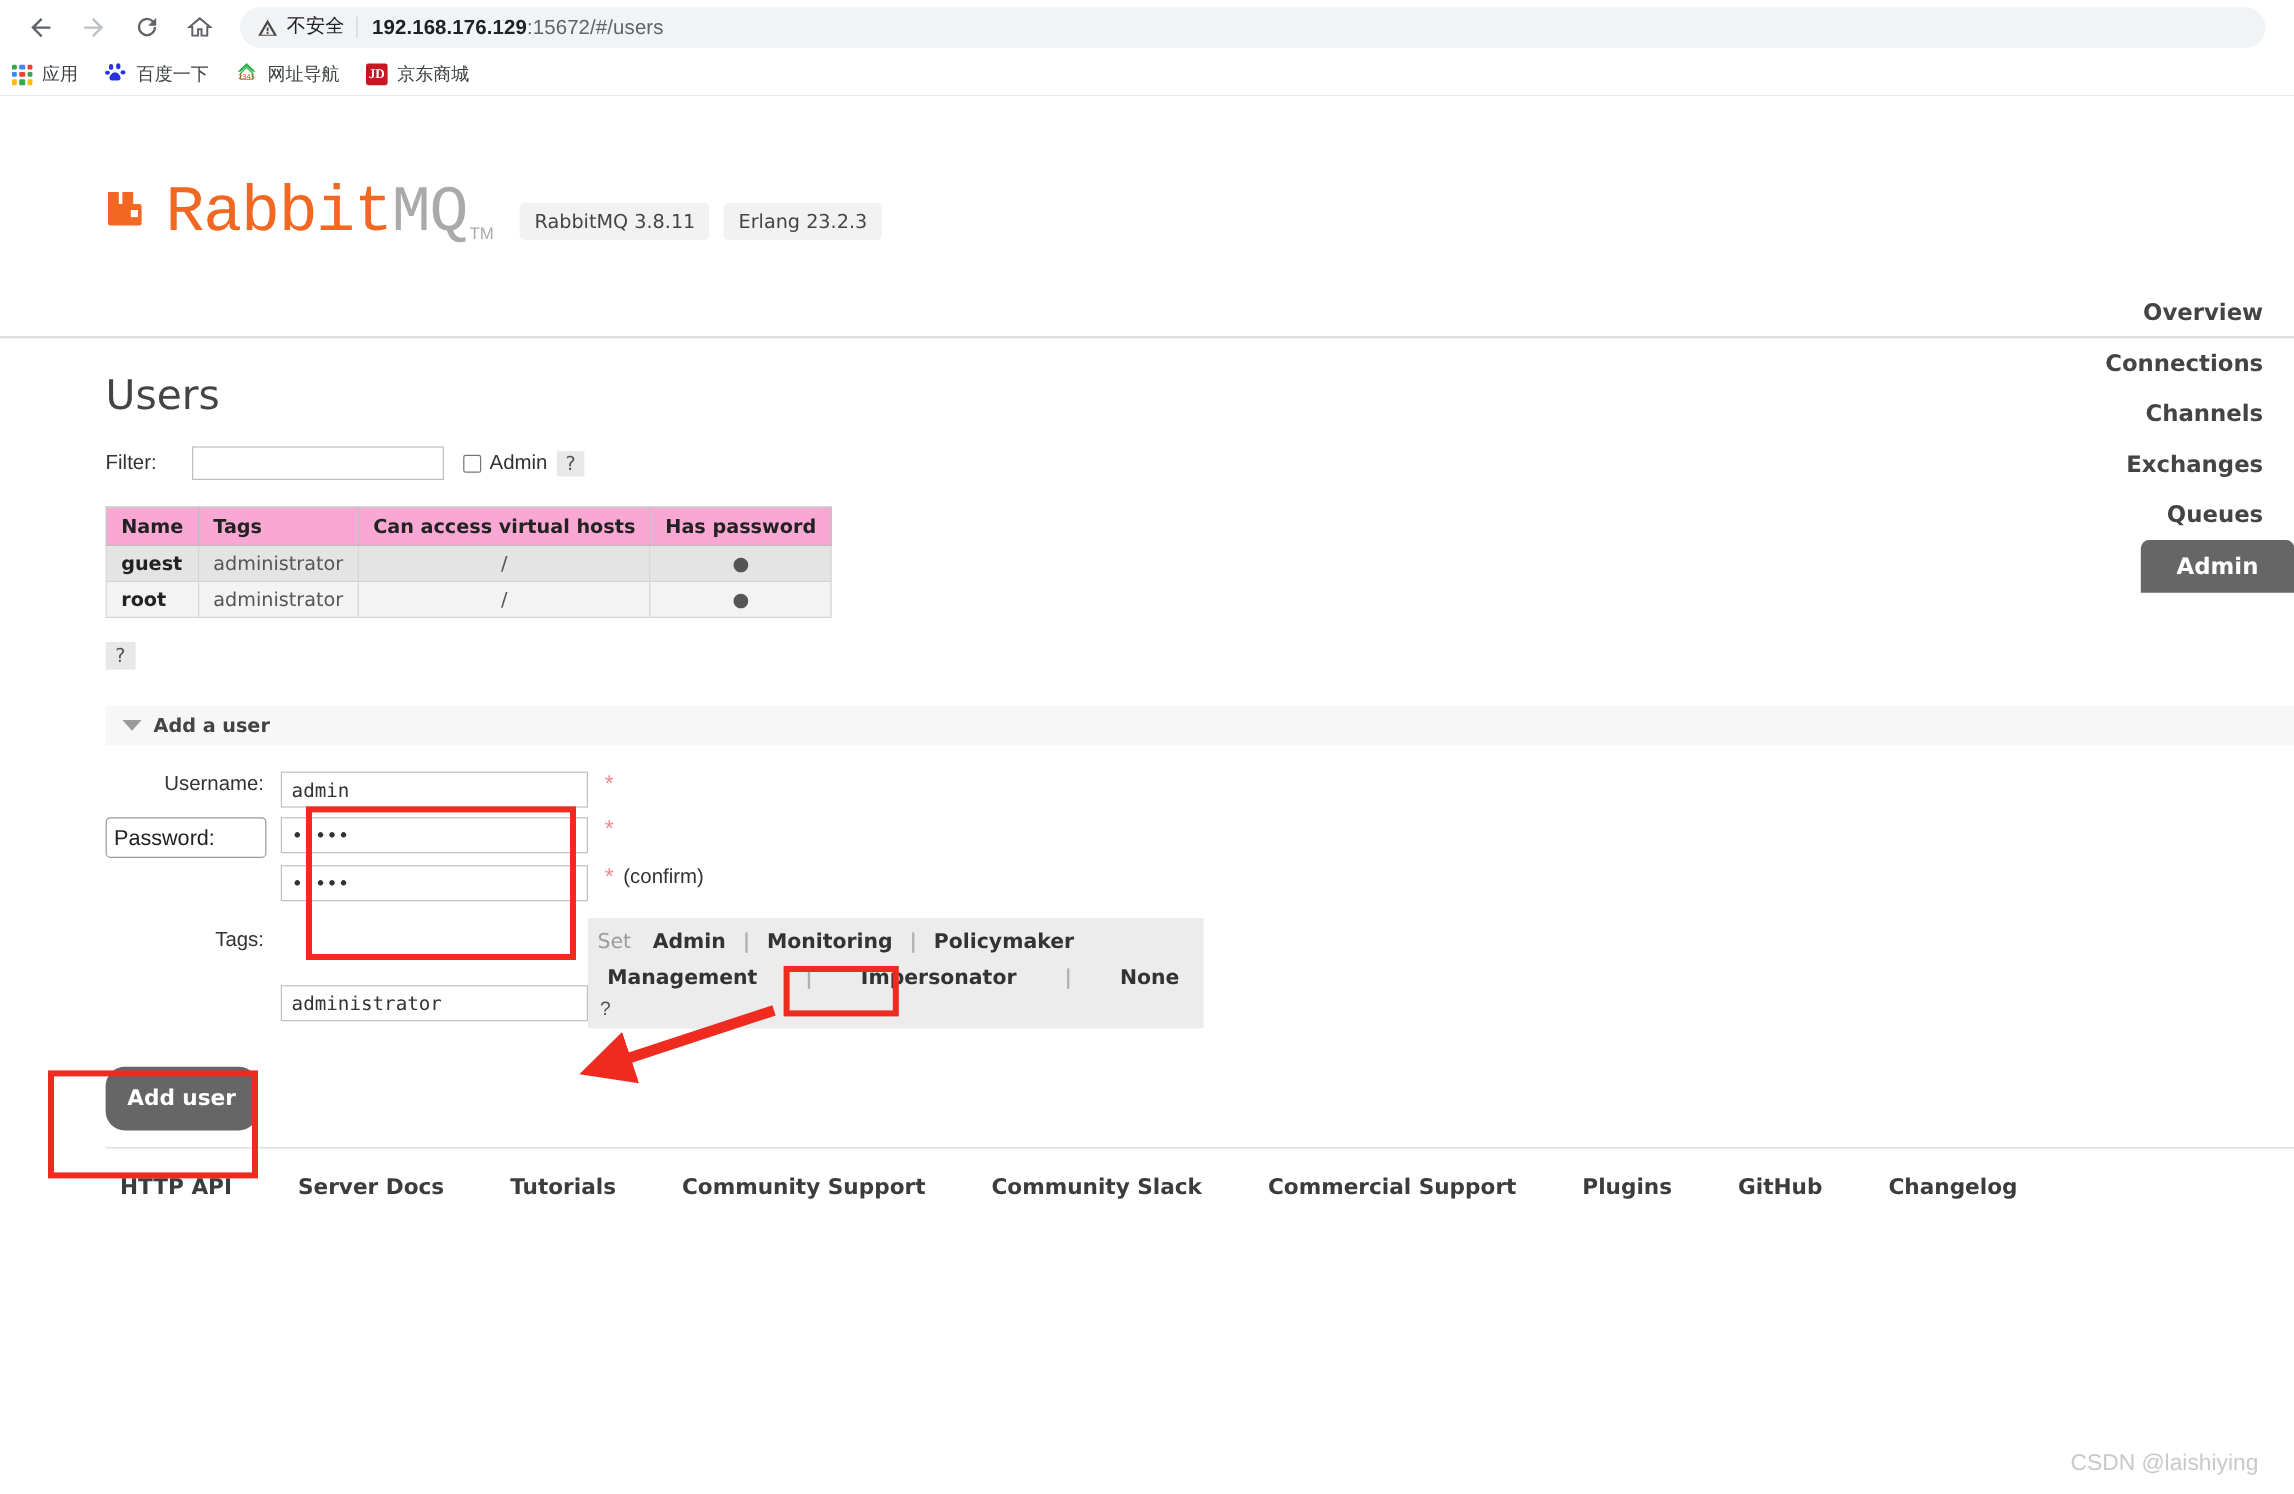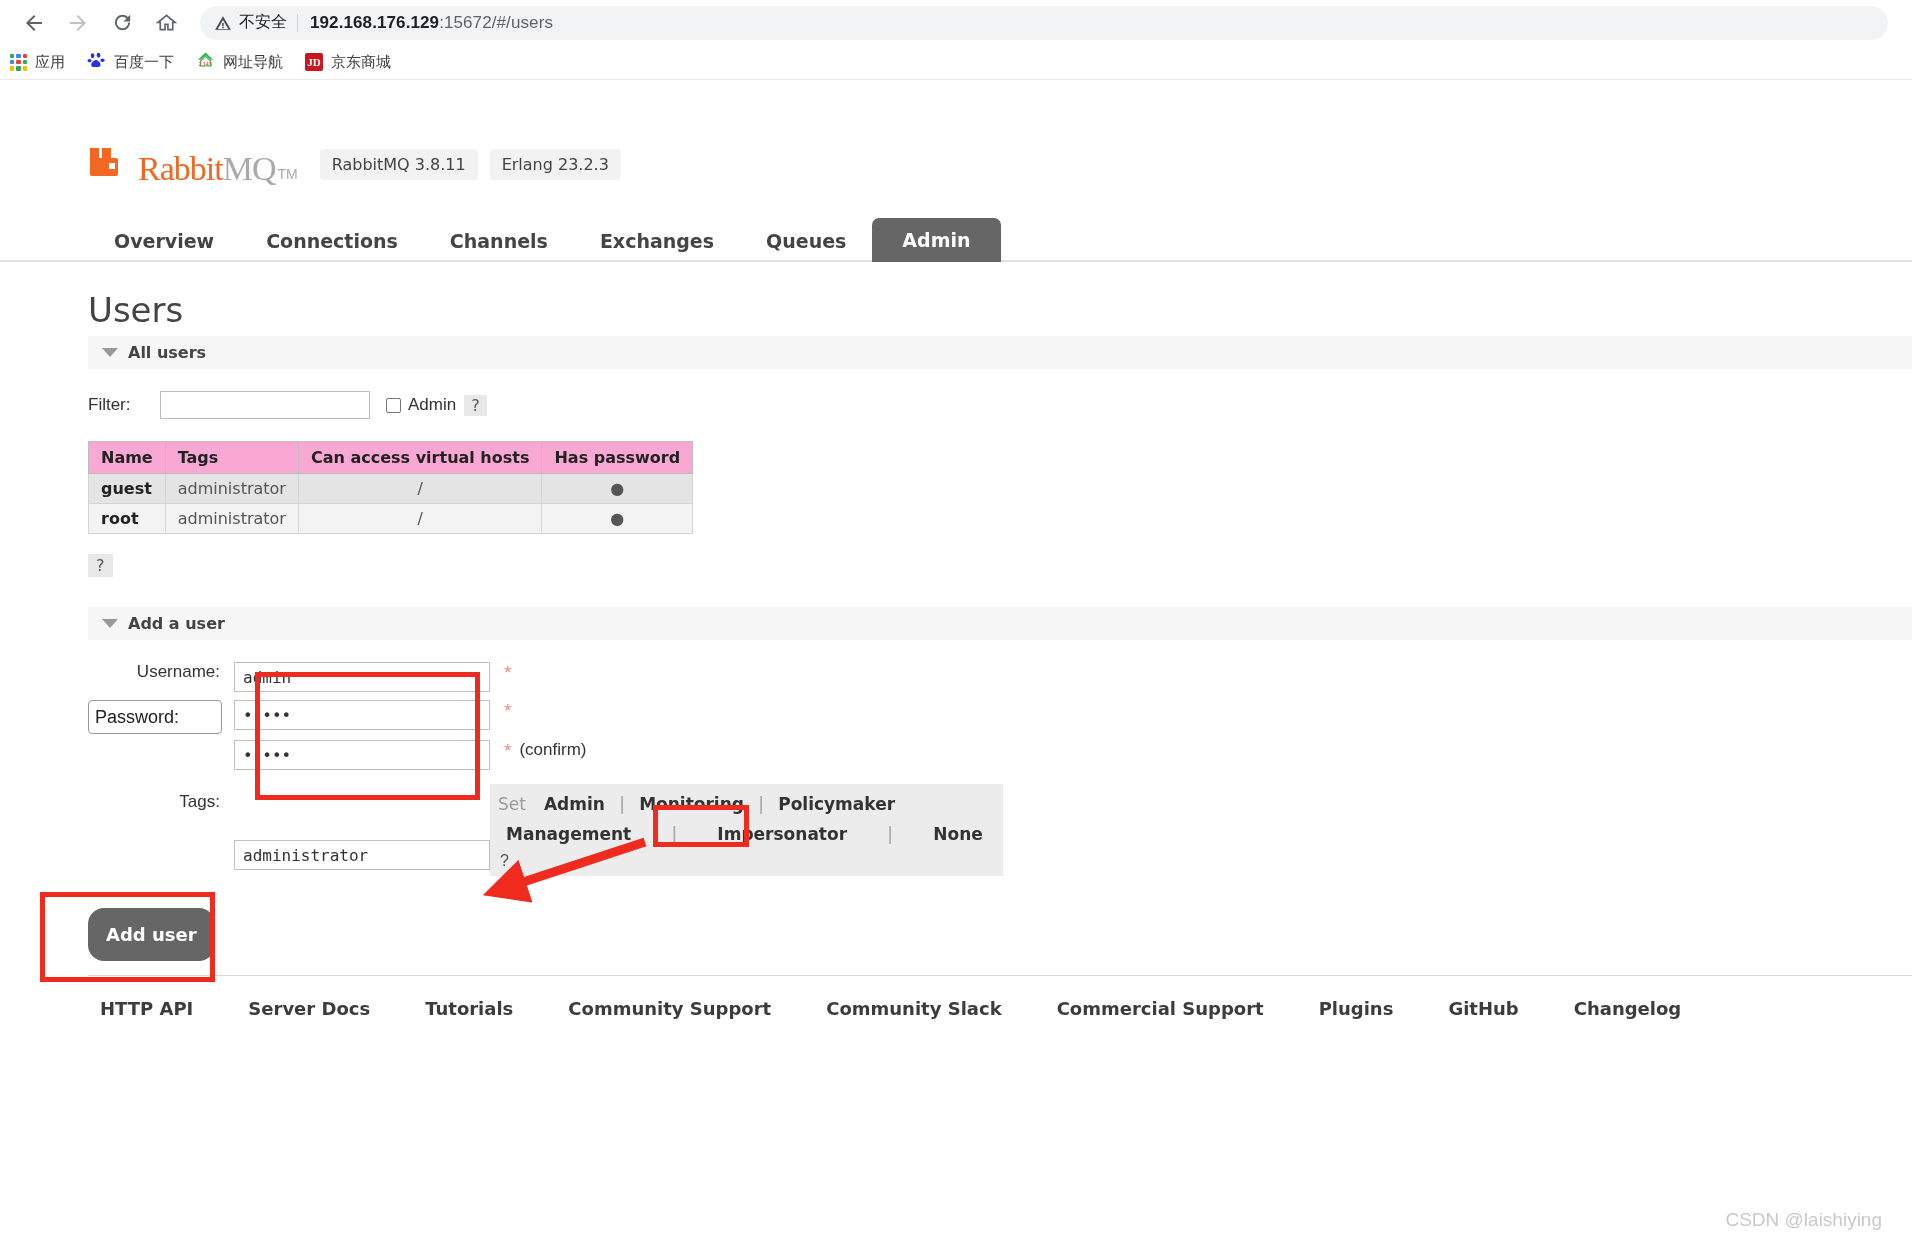--- a/index.html
+++ b/index.html
@@ -56,33 +56,33 @@
   .jd-ico{width:18px;height:18px;background:#c81623;color:#fff;font-size:11px;font-weight:bold;
      display:flex;align-items:center;justify-content:center;border-radius:2px;
      font-family:"Liberation Serif", serif;}
 
   
   #page { position:relative; padding:0; }
 
   #rmq-header { padding:28px 0 0 88px; display:flex; align-items:flex-end; gap:0; }
   .logo-wrap { display:flex; align-items:baseline; }
   .logo-mark { width:46px; height:46px; position:relative; margin-right:4px; }
-  .logo-text { font-size:34px; font-weight:400; letter-spacing:-1px;
-     font-family:Liberation Serif, serif; line-height:1;margin-top:44px; }
+  .logo-text { font-size:54px; font-weight:400; letter-spacing:-1px;
+     font-family:Liberation Mono, monospace; line-height:1;margin-top:44px; }
   .logo-text .rabbit { color:#f26722; }
   .logo-text .mq { color:#aaaaaa; }
   .logo-tm { font-size:14px; color:#aaa; margin-left:2px; align-self:flex-end; position:relative; top:-4px;}
 
   .ver-pills { display:flex; gap:12px; margin-left:22px; margin-bottom:6px; }
   .pill { background:#f2f2f2; color:#444; font-size:16px; padding:6px 12px; border-radius:4px;
      font-family:"DejaVu Sans", sans-serif; }
 
   
   #nav-tabs { margin:32px 0 0 0; padding-left:88px; display:flex; align-items:flex-end;
-     border-bottom:2px solid #e0e0e0; height:44px; }
+     border-bottom:2px solid #e0e0e0; height:44px;flex-direction:column; }
   .tab { font-size:19px; font-weight:bold; color:#444; padding:10px 26px;
      font-family:"DejaVu Sans", sans-serif; position:relative; top:2px; }
   .tab.active { background:#666; color:#fff; border-radius:7px 7px 0 0; padding:11px 30px; }
 
   h1#page-title { font-size:34px; font-weight:400; color:#444; margin:28px 0 6px 88px;
      font-family:"DejaVu Sans", sans-serif; }
 
   .section-bar { background:#f7f7f7; margin:0 0 0 88px; width:calc(100% - 88px);
      padding:7px 0 7px 14px; display:flex; align-items:center; gap:10px;
      font-size:16px; font-weight:bold; color:#444; font-family:"DejaVu Sans", sans-serif;}
@@ -258,24 +258,20 @@
     <div class="tab">Connections</div>
     <div class="tab">Channels</div>
     <div class="tab">Exchanges</div>
     <div class="tab">Queues</div>
     <div class="tab active">Admin</div>
   </div>
 
   <h1 id="page-title">Users</h1>
 
   
-  <div class="section-bar">
-    <span class="tri"></span>
-    <span>All users</span>
-  </div>
 
   <div class="filter-row">
     <span class="filter-label">Filter:</span>
     <input id="filter-input" type="text" value="" style="">
     <span class="regex-wrap">
       <span class="cb"></span>
       <span>Admin</span>
     </span>
     <span class="qmark">?</span>
   </div>

